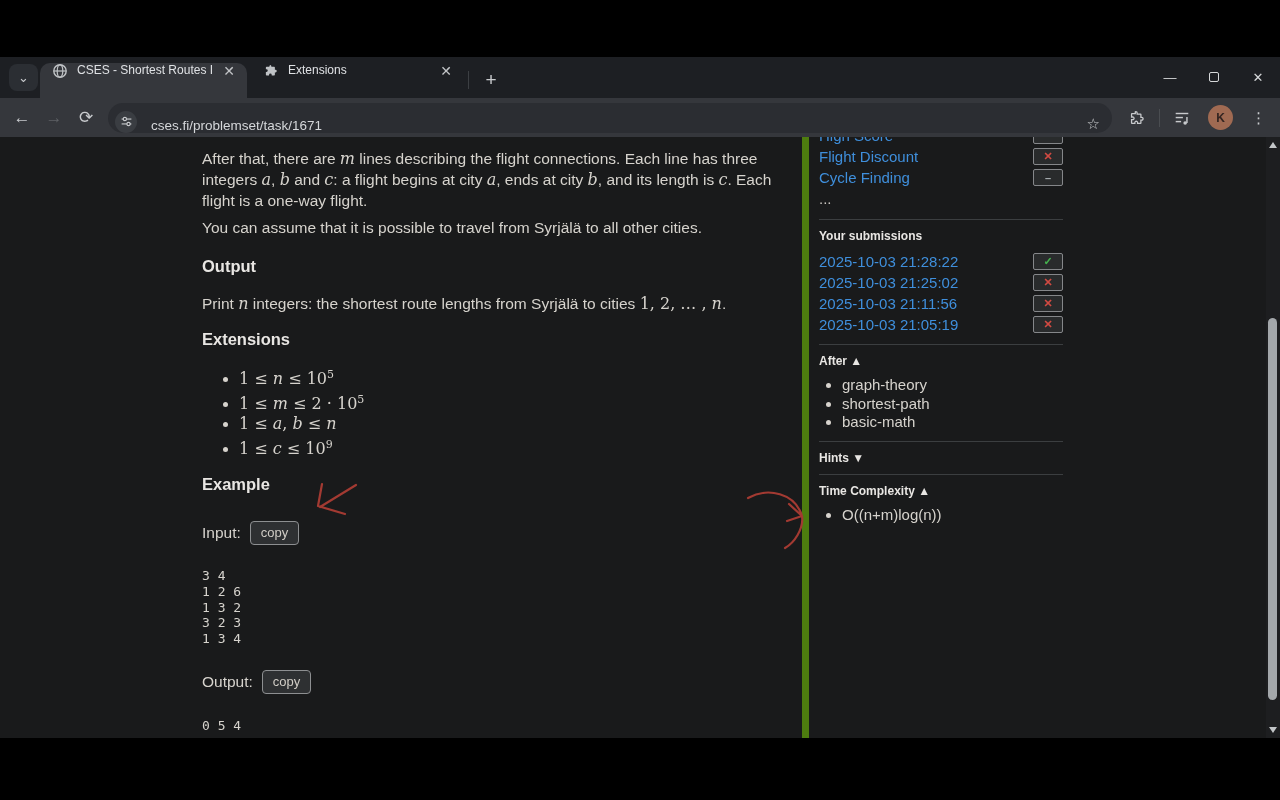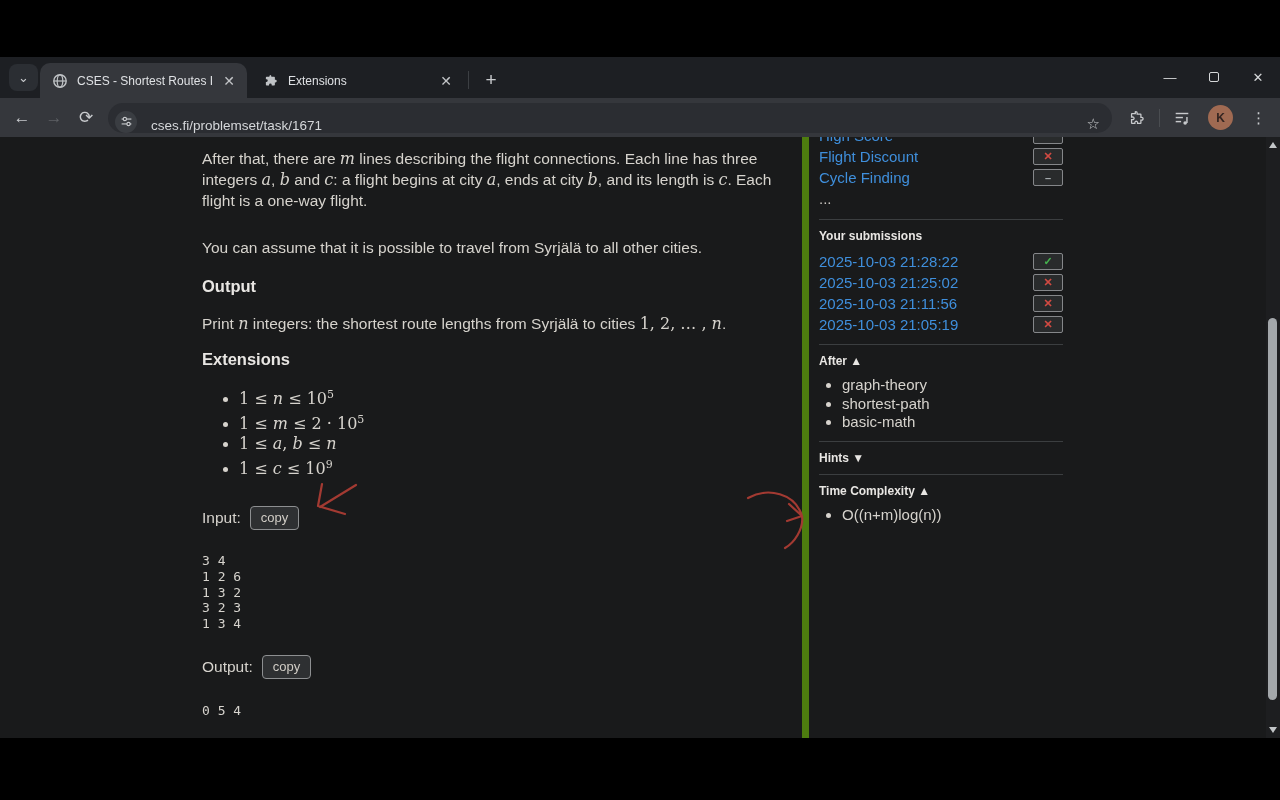--- a/index.html
+++ b/index.html
@@ -8,21 +8,21 @@
   .letterbox { position:absolute; left:0; width:1280px; background:#000; }
   #lb-top { top:0; height:57px; }
   #lb-bottom { top:738px; height:62px; }
 
   
   #window { position:absolute; top:57px; left:0; width:1280px; height:681px; }
   #tabstrip { position:relative; height:41px; background:#1d1f23; }
   #tabsearch { position:absolute; left:9px; top:7px; width:29px; height:27px;
                border-radius:8px; background:#2b2e33; color:#c8cacd; display:flex;
                align-items:center; justify-content:center; font-size:13px; cursor:pointer;}
-  .tab { position:absolute; top:6px; height:35px; display:flex; align-items:center; }
+  .tab { position:absolute; top:6px; height:35px; display:flex; align-items:flex-start; }
   #tab-active { left:40px; width:207px; background:#35373c; border-radius:10px 10px 0 0; }
   #tab-inactive { left:252px; width:212px; }
   .tab .title { font-size:12px; color:#dfe1e4; white-space:nowrap; overflow:hidden;
                 flex:1; margin-left:9px; }
   .tab .close { font-size:14px; color:#c3c5c8; margin:0 12px 0 6px; cursor:pointer; }
   .favicon { margin-left:12px; display:flex; }
   .tab-divider { position:absolute; left:468px; top:14px; width:1px; height:18px; background:#3c3f43; }
   #newtab { position:absolute; left:477px; top:9px; font-size:19px; color:#c8cacd;
             width:28px; height:28px; display:flex; align-items:center; justify-content:center; cursor:pointer;}
   #wincontrols { position:absolute; right:0; top:0; height:41px; display:flex; align-items:center; }
@@ -53,21 +53,21 @@
   #page { width:862px; margin:0 auto; display:flex; min-height:601px; position:relative; }
   #main { width:607px; border-right:7px solid #4d7c0f; padding-right:14px; }
   #side { width:254px; padding-left:10px; margin-top:-12px; }
 
   #main p, #main li { font-size:15.5px; line-height:21px; color:var(--text); }
   .math { font-family:"DejaVu Serif", serif; font-size:16px; }
   .mi { font-style:italic; }
   sup.math { font-size:11px; }
   #main h3 { font-size:16.5px; font-weight:bold; color:var(--heading); }
   #p1 { margin-top:11px; }
-  #p2 { margin-top:26px; }
+  #p2 { margin-top:6px; }
   #h-output { margin-top:19px; }
   #p3 { margin-top:17px; }
   #h-constraints { margin-top:16px; }
   #constraint-list { margin-top:16px; padding-left:37px; }
   #constraint-list li { line-height:20.5px; list-style:disc; }
   #h-example { margin-top:16px; }
   .io-row { display:flex; align-items:center; }
   #input-row { margin-top:27px; }
   #output-row { margin-top:24px; }
   .io-label { font-size:15.5px; color:var(--text); }
@@ -201,20 +201,21 @@
         <h3 id="h-constraints">Extensions</h3>
         <ul id="constraint-list">
   <li><span class="math">1 ≤ </span><span class="math mi">n</span><span class="math"> ≤ 10</span><sup class="math">5</sup></li>
 
   <li><span class="math">1 ≤ </span><span class="math mi">m</span><span class="math"> ≤ 2 · 10</span><sup class="math">5</sup></li>
 
   <li><span class="math">1 ≤ </span><span class="math mi">a</span><span class="math">, </span><span class="math mi">b</span><span class="math"> ≤ </span><span class="math mi">n</span></li>
 
   <li><span class="math">1 ≤ </span><span class="math mi">c</span><span class="math"> ≤ 10</span><sup class="math">9</sup></li>
 </ul>
+        <h3 id="h-example">Example</h3>
 
         <div class="io-row" id="input-row">
           <span class="io-label">Input:</span>
           <button class="copy-btn">copy</button>
         </div>
         <pre id="pre-input">3 4
 1 2 6
 1 3 2
 3 2 3
 1 3 4</pre>

